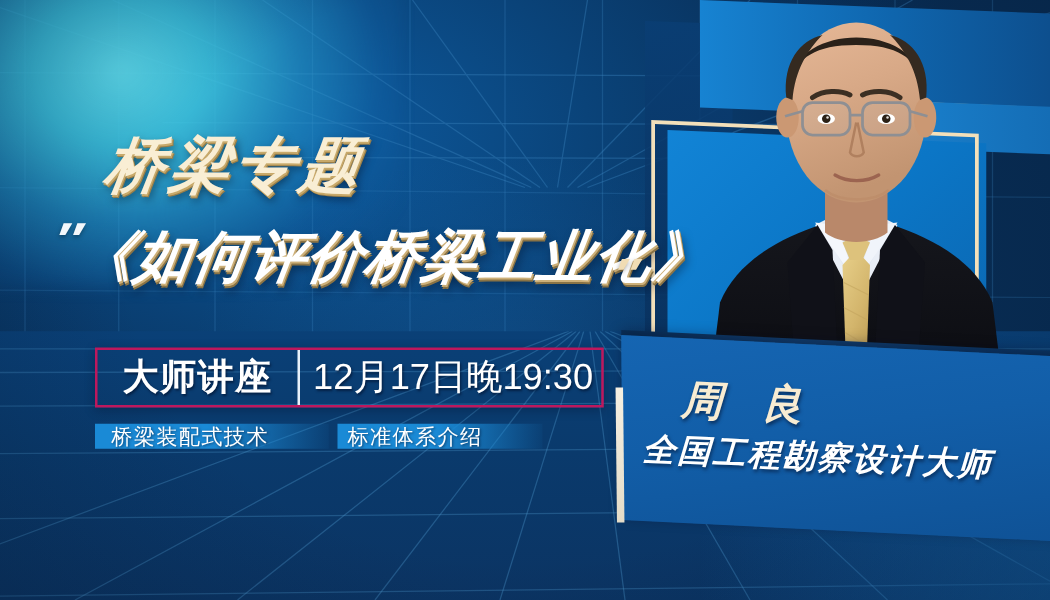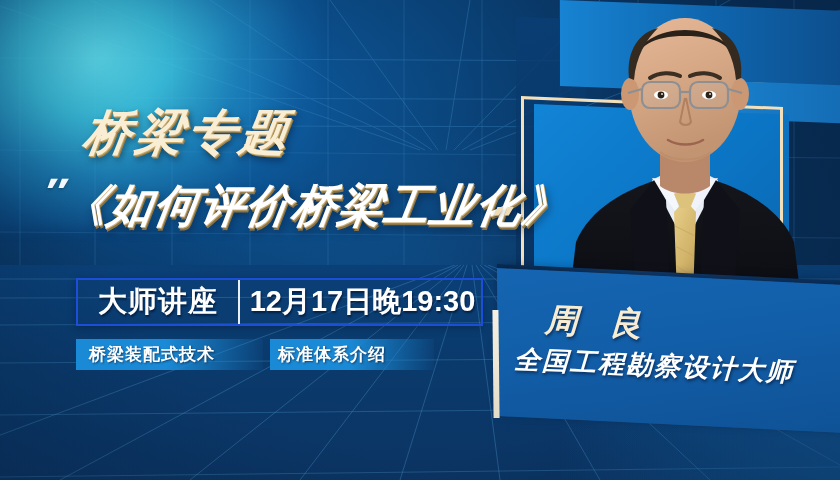--- a/index.html
+++ b/index.html
@@ -135,21 +135,21 @@
        1px 1px 0 #cdb079,
        2px 3px 0 #8a7345,
        3px 5px 8px rgba(0,10,30,0.5);
   }
 
   
   .lecture-box {
     position: absolute;
     left: 76px; top: 278px;
     width: 407px; height: 48px;
-    border: 2px solid #1d4ed8;
+    border: 2px solid #be185d;
     box-sizing: border-box;
     display: flex;
     align-items: center;
     box-shadow: 0 2px 8px rgba(0,10,30,0.3);
   }
   .lecture-label {
     width: 160px;
     text-align: center;
     font-size: 29px;
     font-weight: 700;
@@ -159,37 +159,37 @@
   }
   .lecture-divider {
     width: 2px;
     height: 44px;
     background: #e8f1fa;
   }
   .lecture-time {
     flex: 1;
     text-align: center;
     font-size: 29px;
-    font-weight: 700;
+    font-weight: 400;
     color: #ffffff;
     letter-spacing: 0px;
     text-shadow: 1px 2px 2px rgba(0,12,36,0.6);
     padding-left: 4px;
   }
 
   
   .tag {
     position: absolute;
-    height: 31px;
+    height: 20px;
     display: flex;
     align-items: center;
     padding-left: 13px;
     padding-right: 48px;
     font-size: 17px;
-    font-weight: 700;
+    font-weight: 400;
     color: #ffffff;
     letter-spacing: 1px;
     text-shadow: 1px 1px 2px rgba(0,12,36,0.55);
     white-space: nowrap;
   }
   .tag-a {
     left: 76px; top: 339px;
     background: linear-gradient(to right, #1a8ad6 0%, #1a8ad6 48%, rgba(26,138,214,0.06) 100%);
   }
   .tag-b {

